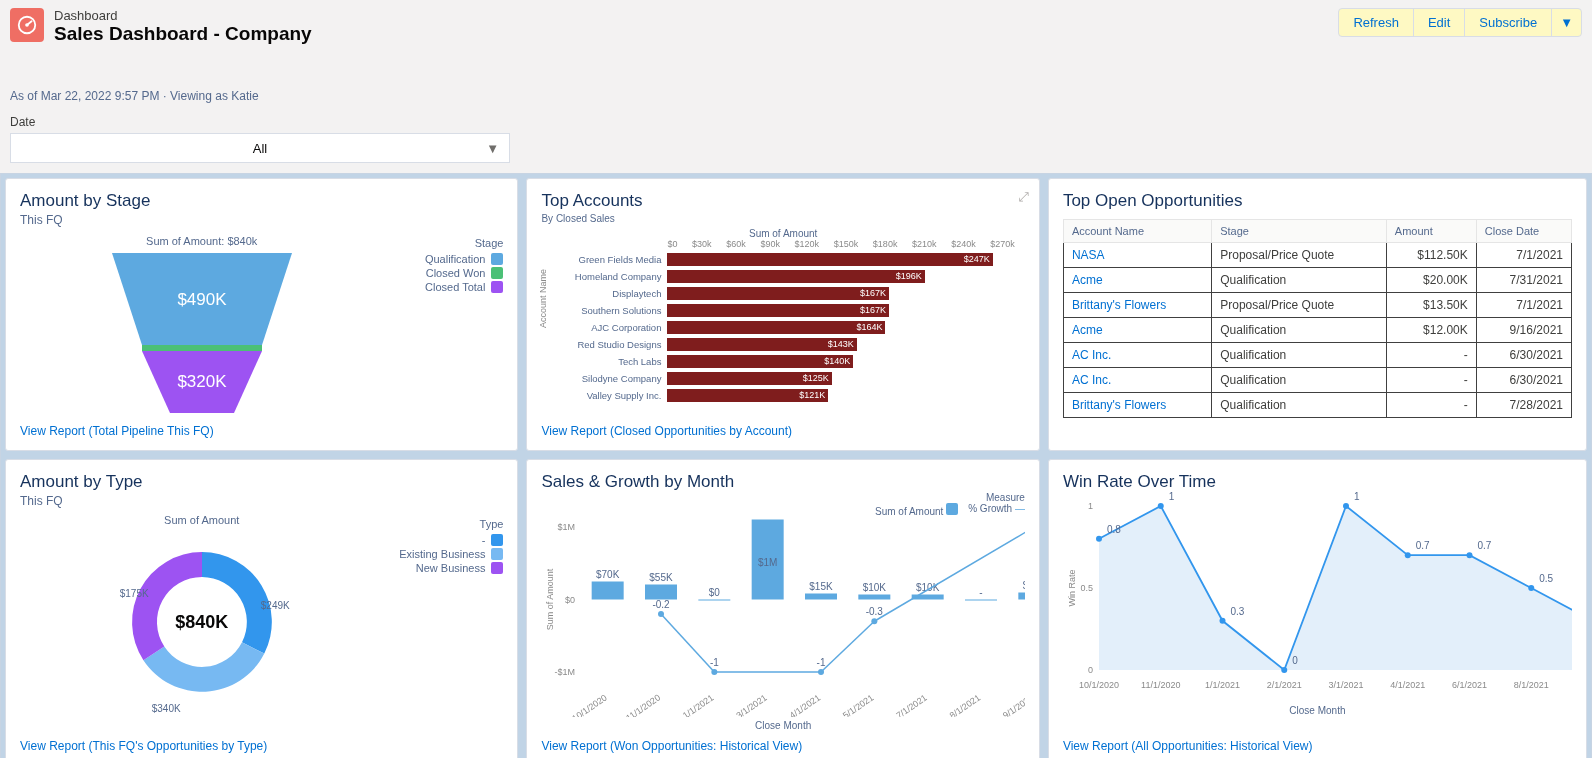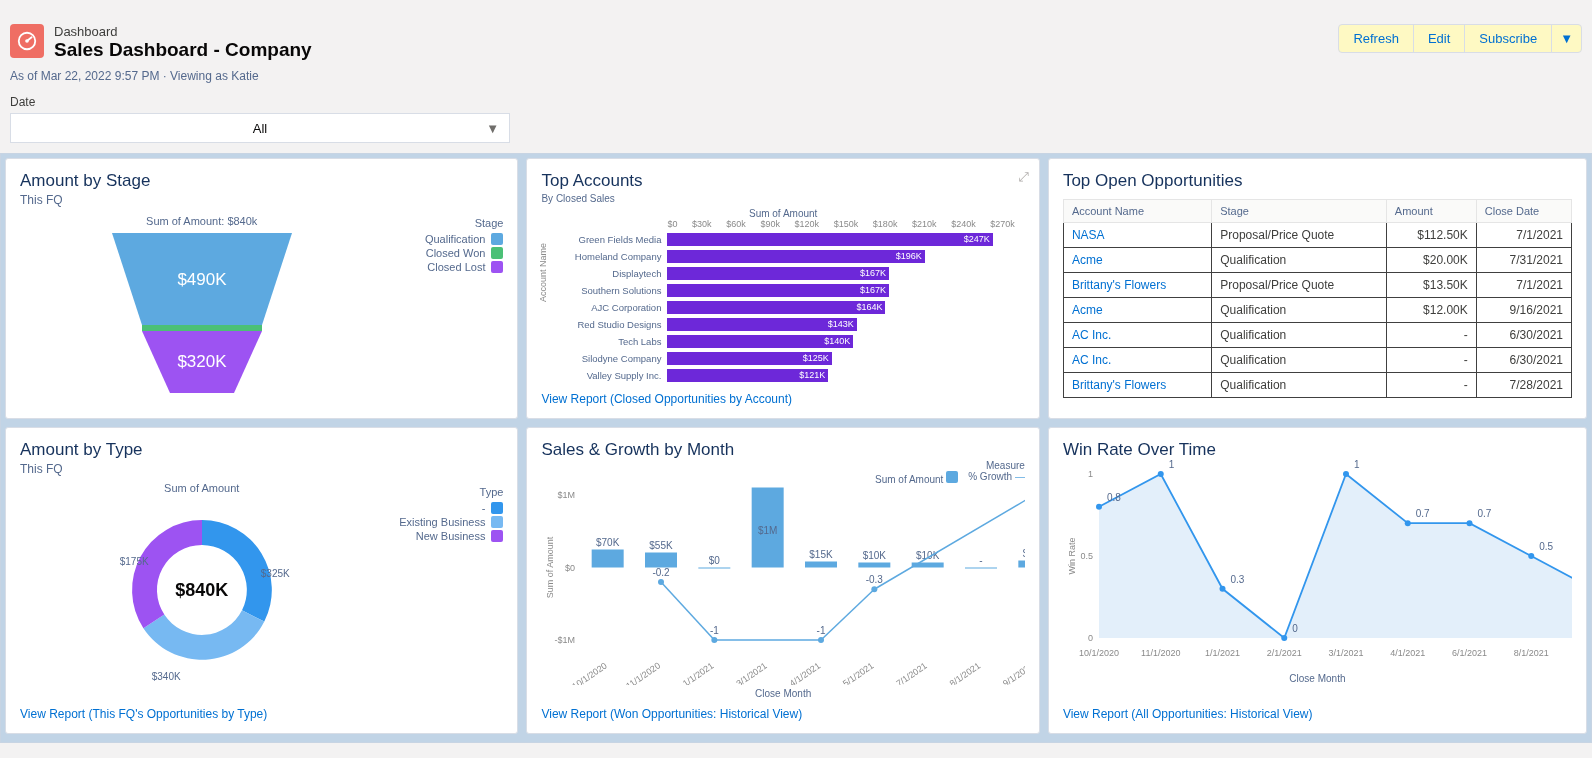--- a/index.html
+++ b/index.html
@@ -1,27 +1,27 @@
 <!DOCTYPE html>
 <html><head>
 <meta charset="utf-8">
 <style>
 * { box-sizing: border-box; margin: 0; padding: 0; }
 body { font-family: "Salesforce Sans", Arial, sans-serif; background: #f3f2f2; color: #3e3e3c; font-size: 13px; width: 1592px; }
-.header { display: flex; align-items: flex-start; padding: 8px 10px; background: #f3f2f2; margin-top: 16px; }
+.header { display: flex; align-items: flex-start; padding: 8px 10px; background: #f3f2f2; }
 .app-icon { width: 34px; height: 34px; background: #ef6e64; border-radius: 4px; display: flex; align-items: center; justify-content: center; margin-right: 10px; }
 .app-icon svg { width: 22px; height: 22px; }
 .title-block { flex: 1; }
 .subtitle { font-size: 13px; color: #3e3e3c; }
 .title { font-size: 19px; font-weight: 700; color: #080707; }
 .header-actions { display: flex; gap: 0; }
 .header-actions button { background: #fef9c3; border: 1px solid #d8dde6; color: #0070d2; padding: 6px 14px; font-size: 13px; cursor: pointer; margin-left: -1px; }
 .header-actions button:first-child { border-radius: 4px 0 0 4px; }
 .header-actions button.drop { padding: 6px 8px; border-radius: 0 4px 4px 0; }
-.meta { padding: 0 10px 8px; color: #54698d; font-size: 12px; }
+.meta { padding: 0 10px 8px; color: #54698d; font-size: 12px; margin-top: 36px; }
 .filter-row { padding: 4px 10px 10px; }
 .filter-label { font-size: 12px; color: #3e3e3c; margin-bottom: 4px; }
 .filter-select { display: flex; align-items: center; justify-content: center; position: relative; width: 500%; max-width: 500px; background: #fff; border: 1px solid #d8dde6; border-radius: 0; height: 30px; font-size: 13px; color: #080707; }
 .filter-select .caret { position: absolute; right: 10px; color: #706e6b; }
 
 .grid { display: grid; grid-template-columns: 1fr 1fr 1.05fr; gap: 8px; padding: 4px 4px 8px; background: #c1d4e6; border: 1px solid #c7d4e3; }
 .card { background: #fff; border: 1px solid #d8dde6; border-radius: 3px; padding: 12px 14px; display: flex; flex-direction: column; position: relative; }
 .card h2 { font-size: 17px; font-weight: 400; color: #16325c; }
 .card .sub { font-size: 12px; color: #54698d; margin-top: 2px; }
 .card .body { flex: 1; }
@@ -39,21 +39,21 @@
 .sw { width: 12px; height: 12px; border-radius: 2px; display: inline-block; }
 
 
 .bars-sub { font-size: 10px; color: #54698d; margin-top: 2px; }
 .bars-title { text-align: center; font-size: 10px; color: #54698d; margin-top: 4px; }
 .bars-axis { display: flex; font-size: 9px; color: #8a8a8a; margin-left: 126px; justify-content: space-between; padding-right: 10px; }
 .bars { margin-top: 2px; }
 .bar-row { display: flex; align-items: center; height: 16px; margin: 1px 0; }
 .bar-label { width: 126px; text-align: right; font-size: 9.5px; color: #54698d; padding-right: 6px; }
 .bar-track { flex: 1; position: relative; }
-.bar-fill { height: 13px; background: #6d28d9; position: relative; }
+.bar-fill { height: 13px; background: #7f1d1d; position: relative; }
 .bar-val { position: absolute; right: 3px; top: 0; font-size: 9px; color: #fff; line-height: 13px; }
 .axis-y-label { position: absolute; left: 2px; top: 50%; transform: rotate(-90deg) translateX(10px); transform-origin: left; font-size: 9px; color: #8a8a8a; }
 
 
 table.tbl { width: 100%; border-collapse: collapse; font-size: 12px; margin-top: 8px; }
 table.tbl th { text-align: left; font-weight: 400; color: #54698d; border: 1px solid #e5e5e5; padding: 5px 8px; background: #fafaf9; font-size: 11px; }
 table.tbl td { border: 1px solid #404040; padding: 5px 8px; }
 table.tbl td.link-c { color: #0070d2; cursor: pointer; }
 table.tbl td.num { text-align: right; }
 
@@ -124,25 +124,26 @@
         <div class="hdr">Stage</div>
         <div class="item">
             <span>Qualification</span>
             <span class="sw" style="background:#5da9e0"></span>
           </div>
         <div class="item">
             <span>Closed Won</span>
             <span class="sw" style="background:#4bc076"></span>
           </div>
         <div class="item">
-            <span>Closed Lost</span>
+            <span>Closed Total</span>
             <span class="sw" style="background:#9d53f2"></span>
           </div>
       </div>
     </div>
+    <div class="link">View Report (Total Pipeline This FQ)</div>
   </div>
 
   <div class="card">
     <span class="expand">⤢</span>
     <h2>Top Accounts</h2>
     <div class="bars-sub">By Closed Sales</div>
     <div class="bars-title">Sum of Amount</div>
     <div class="bars-axis" id="bars-ticks">
         <span>$0</span>
         <span>$30k</span>
@@ -304,21 +305,21 @@
         <div class="donut">
           <svg width="180" height="180" viewBox="0 0 180 180">
             <g transform="translate(90,90)">
               <path d="M0,-70 A70,70 0 0,1 62.3,31.6 L40,20.3 A45,45 0 0,0 0,-45 Z" fill="#3296ed"></path>
               <path d="M62.3,31.6 A70,70 0 0,1 -58.6,38.2 L-37.7,24.6 A45,45 0 0,0 40,20.3 Z" fill="#77b9f2"></path>
               <path d="M-58.6,38.2 A70,70 0 0,1 0,-70 L0,-45 A45,45 0 0,0 -37.7,24.6 Z" fill="#9d53f2"></path>
             </g>
           </svg>
           <div class="center">$840K</div>
           <div class="lbl" style="left:8px;top:56px">$175K</div>
-          <div class="lbl" style="right:2px;top:68px">$325K</div>
+          <div class="lbl" style="right:2px;top:68px">$249K</div>
           <div class="lbl" style="left:40px;bottom:-2px">$340K</div>
         </div>
       </div>
       <div class="legend">
         <div class="hdr">Type</div>
         <div class="item">
             <span>-</span>
             <span class="sw" style="background:#3296ed"></span>
           </div>
         <div class="item">

